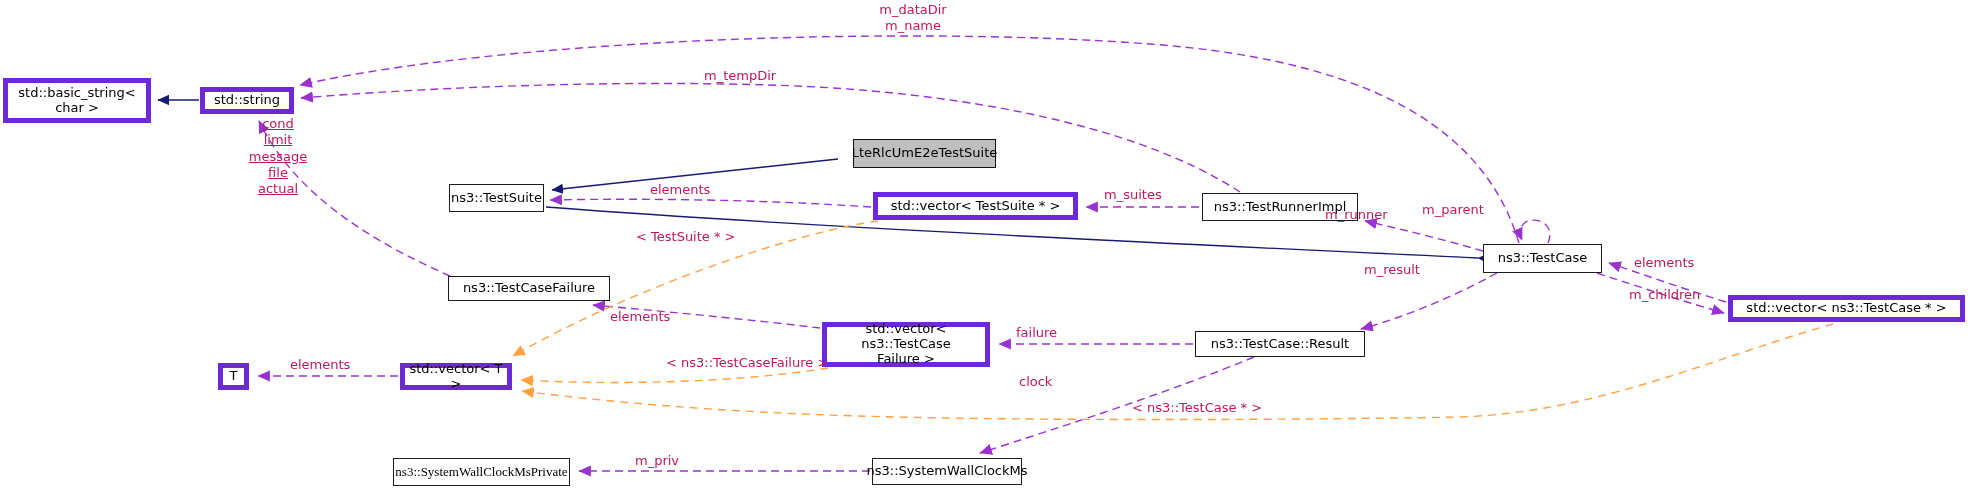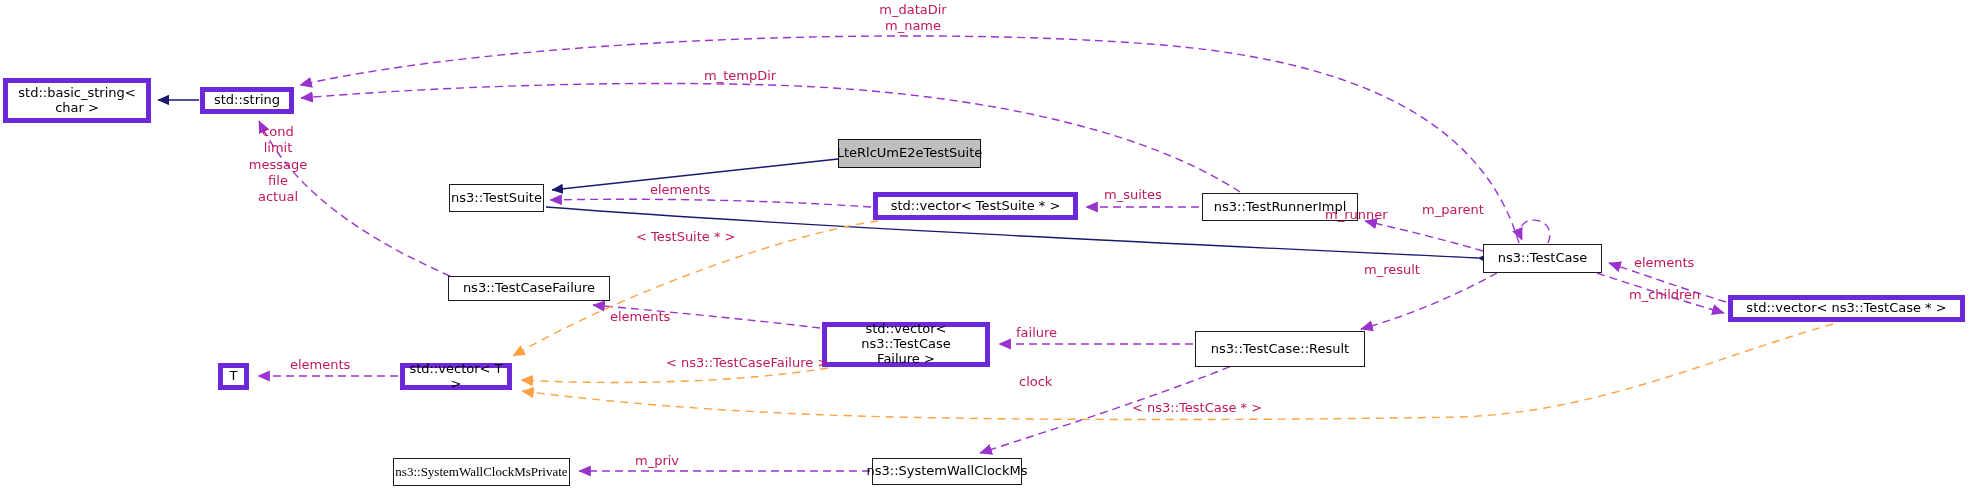--- a/index.html
+++ b/index.html
@@ -14,21 +14,21 @@
   .node{
     position:absolute;
     display:flex;align-items:center;justify-content:center;
     background:#ffffff;
     font-size:13px;line-height:1.15;color:#000;
     text-align:center;white-space:pre-line;
     box-sizing:border-box;
   }
   .node.dark{border:1.4px solid #1c1c1c;}
   .node.light{border:5px solid #6d28d9;}
-  .node.current{border:1.5px solid #111;background:#bfbfbf;}
+  .node.current{border:1.5px solid #111;background:#bfbfbf;margin-left:15px;}
   .lbl{
     position:absolute;
     font-size:13px;line-height:1.25;color:#be185d;
     white-space:pre-line;
   }
   .lbl.center{text-align:center;}
   path.inh{stroke:#191970;stroke-width:1.3;fill:none;}
   path.use{stroke:#9a32cd;stroke-width:1.4;fill:none;stroke-dasharray:8 5;}
   path.tpl{stroke:#ffa042;stroke-width:1.4;fill:none;stroke-dasharray:8 6;}
 </style>
@@ -110,21 +110,21 @@
 
   <div class="node light" style="left:1728px;top:295px;width:237px;height:27px;">
     <span>std::vector&lt; ns3::TestCase * &gt;</span>
   </div>
 
   <div class="node light" style="left:822px;top:322px;width:168px;height:45px;">
     <span>std::vector&lt; ns3::TestCase
 Failure &gt;</span>
   </div>
 
-  <div class="node dark" style="left:1195px;top:331px;width:170px;height:36px;">
+  <div class="node dark" style="left:1195px;top:331px;width:170px;height:26px;">
     <span>ns3::TestCase::Result</span>
   </div>
 
   <div class="node light" style="left:218px;top:363px;width:31px;height:27px;">
     <span>T</span>
   </div>
 
   <div class="node light" style="left:400px;top:363px;width:112px;height:27px;">
     <span>std::vector&lt; T &gt;</span>
   </div>
@@ -133,21 +133,21 @@
     <span>ns3::SystemWallClockMsPrivate</span>
   </div>
 
   <div class="node dark" style="left:872px;top:458px;width:150px;height:27px;">
     <span>ns3::SystemWallClockMs</span>
   </div>
 
   <div class="lbl center" style="left:858px;top:2px;width:110px;">m_dataDir
 m_name</div>
   <div class="lbl" style="left:704px;top:68px;">m_tempDir</div>
-  <div class="lbl center" style="left:238px;top:124px;width:80px;">cond
+  <div class="lbl center" style="left:238px;top:116px;width:80px;text-decoration:underline;">cond
 limit
 message
 file
 actual</div>
   <div class="lbl" style="left:650px;top:182px;">elements</div>
   <div class="lbl" style="left:636px;top:229px;">&lt; TestSuite * &gt;</div>
   <div class="lbl" style="left:1104px;top:187px;">m_suites</div>
   <div class="lbl" style="left:1325px;top:207px;">m_runner</div>
   <div class="lbl" style="left:1422px;top:202px;">m_parent</div>
   <div class="lbl" style="left:1328px;top:262px;margin-left:36px;">m_result</div>

